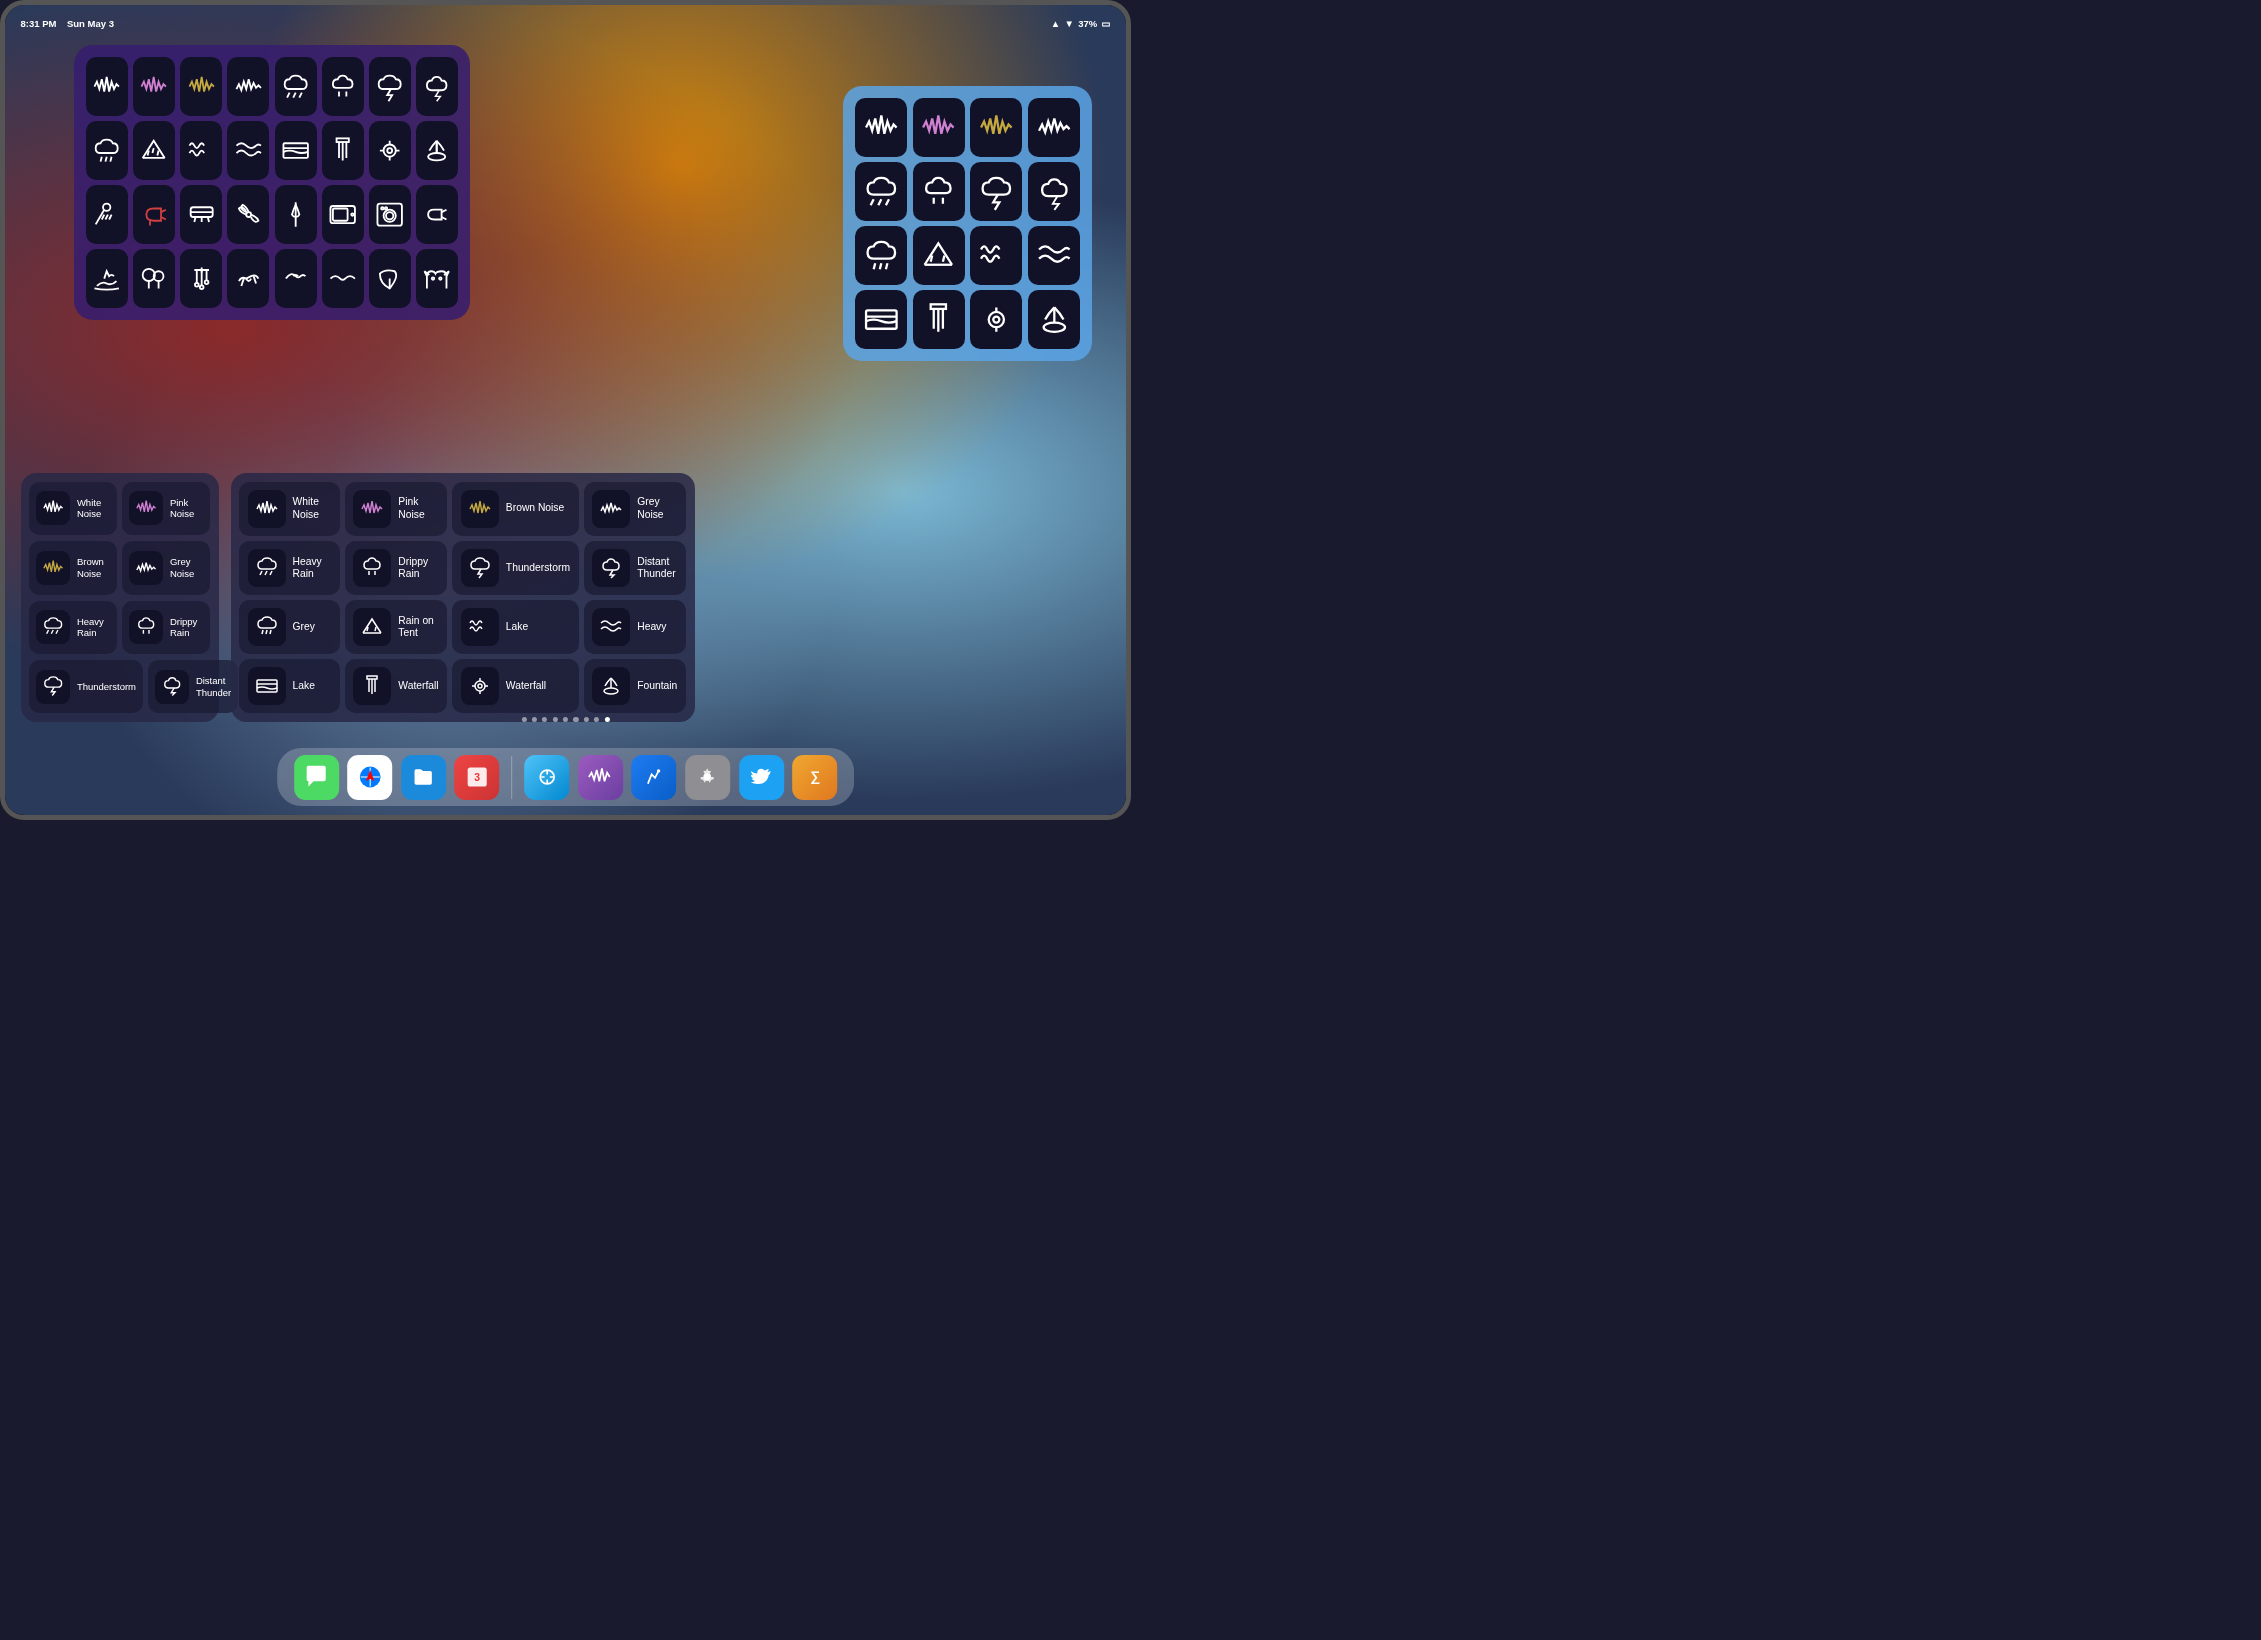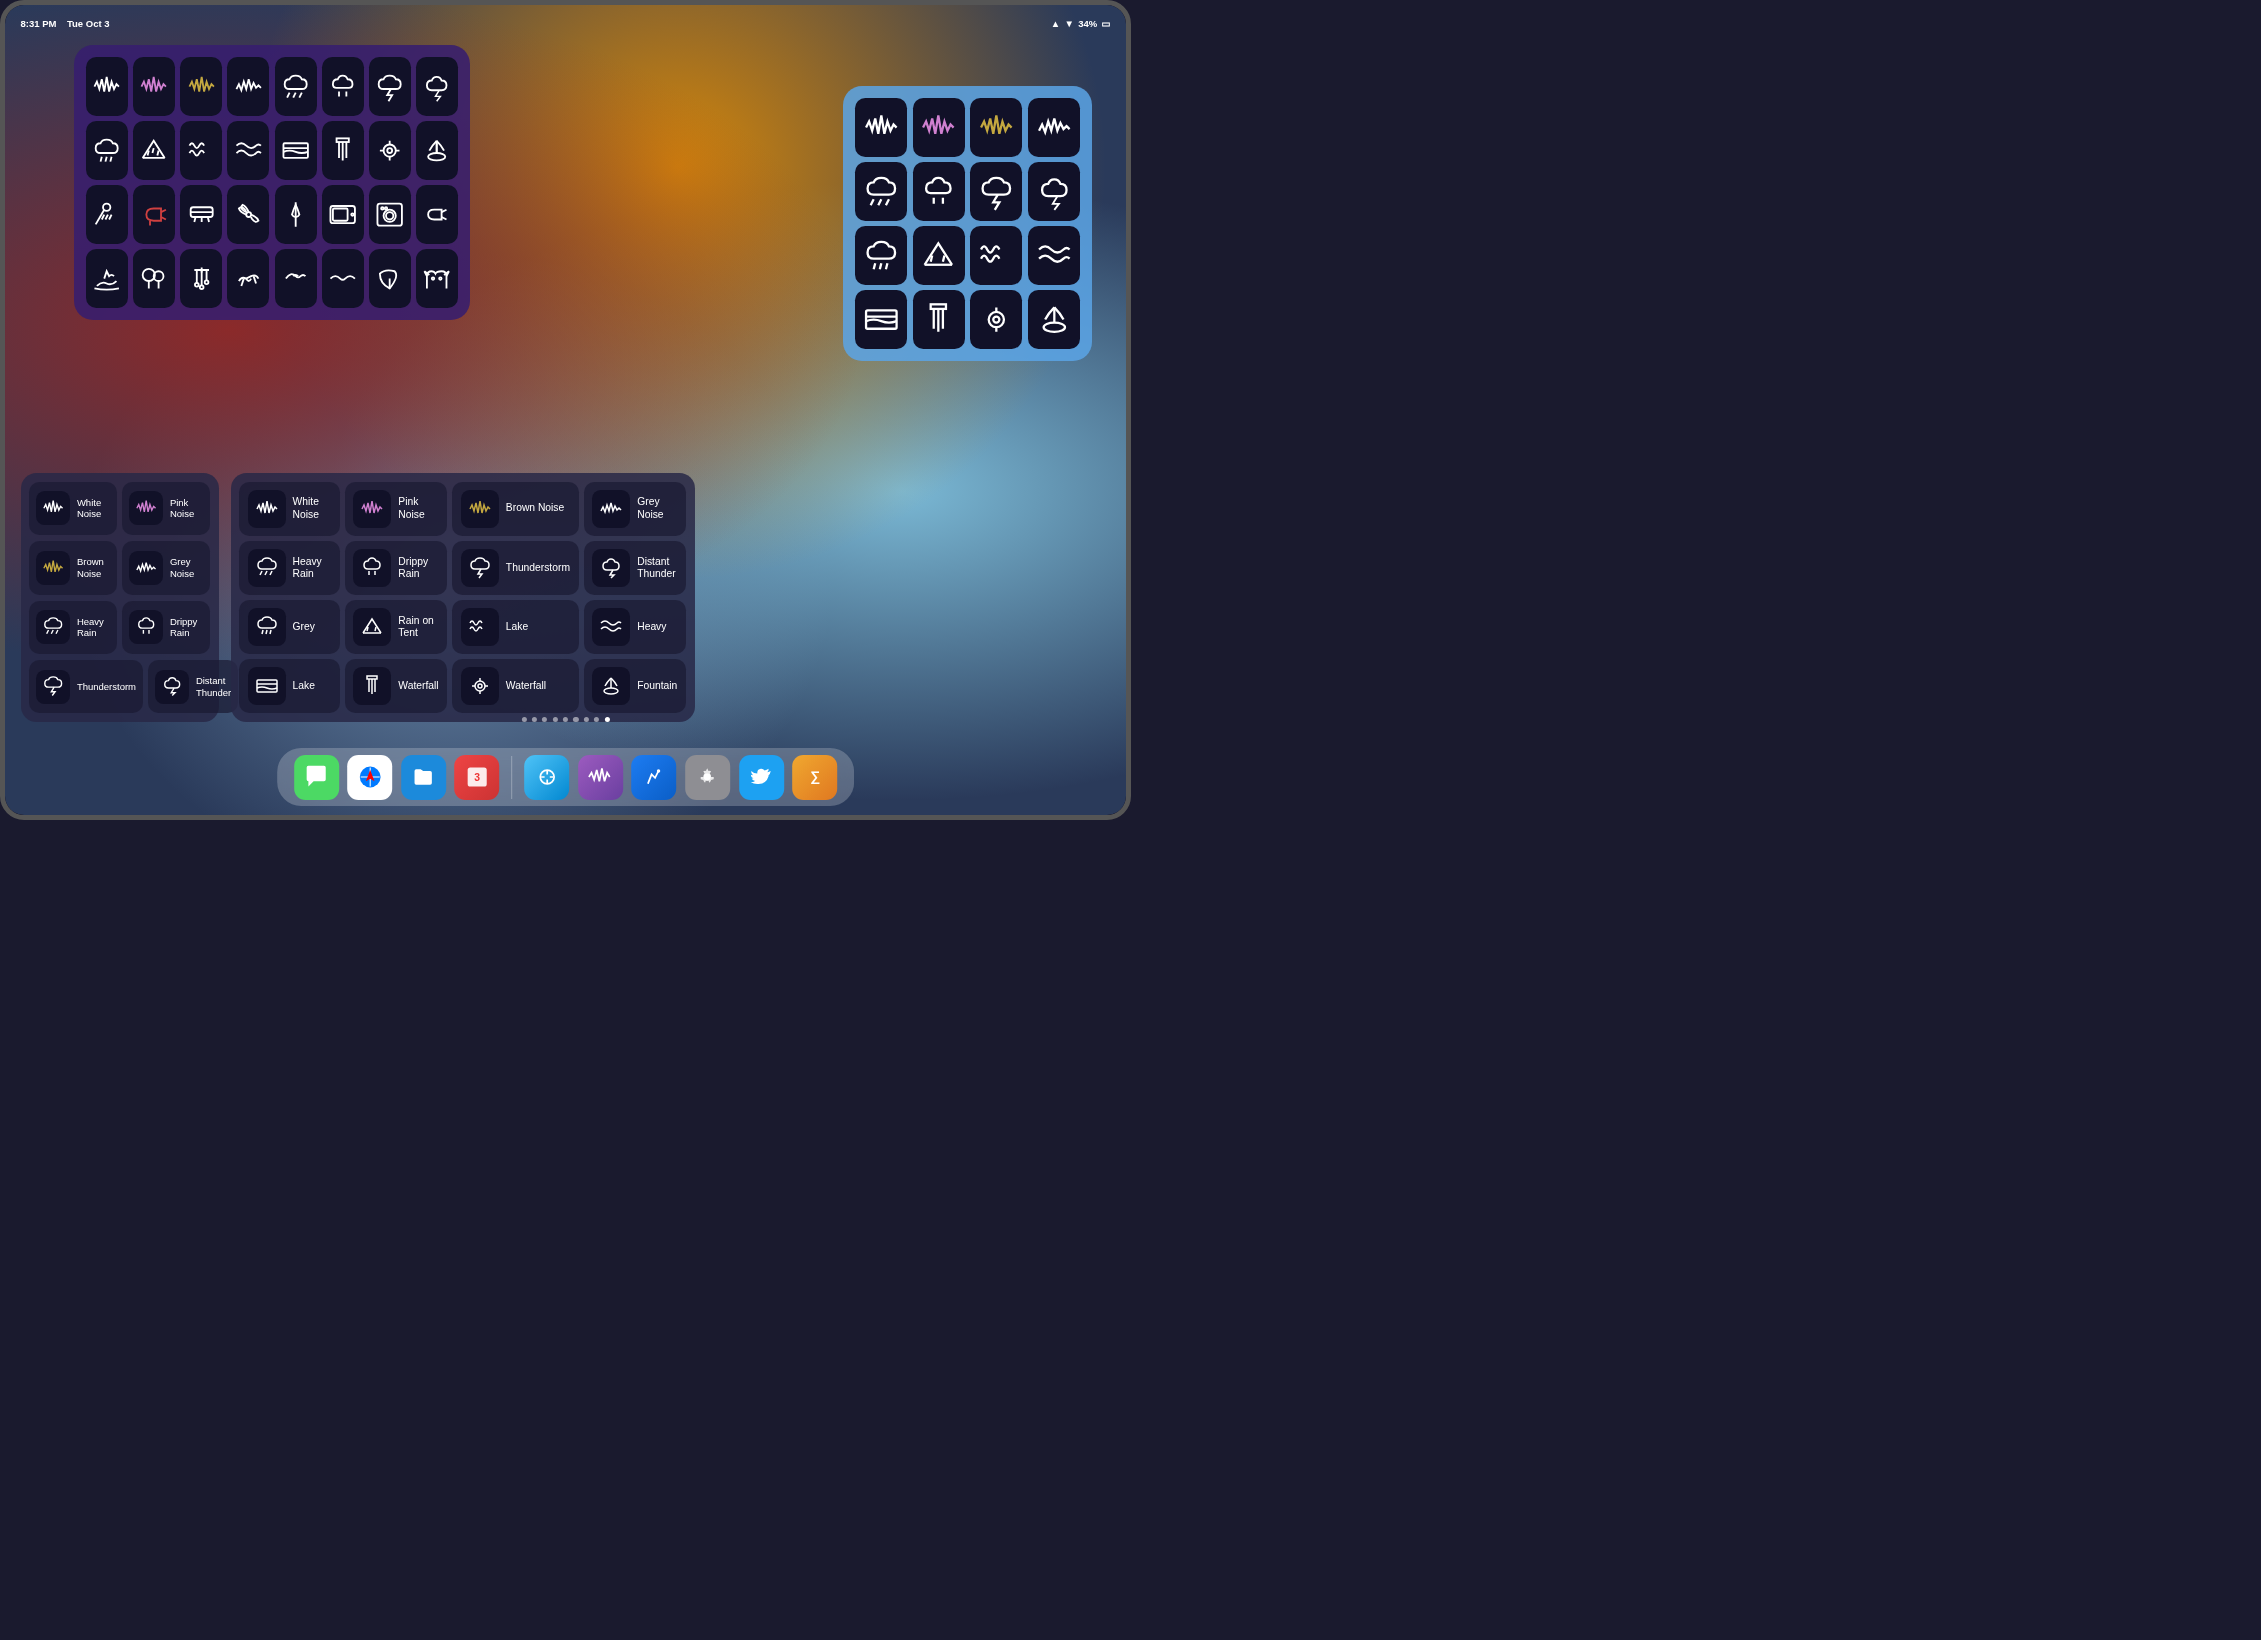--- a/index.html
+++ b/index.html
@@ -275,26 +275,26 @@
   </style>
 </head>
 <body>
 
 <div class="bg"></div>
 
 <div class="status-bar">
   <div class="status-left">
     <span>8:31 PM</span>
     &nbsp;&nbsp;
-    <span>Tue Oct 3</span>
+    <span>Sun May 3</span>
   </div>
   <div class="status-right">
     <span>▲</span>
     <span>▼</span>
-    <span>34%</span>
+    <span>37%</span>
     <span>▭</span>
   </div>
 </div>
 
 <div class="top-area">
   <div class="purple-folder">
 
     <div class="app-icon">
       <svg viewBox="0 0 24 24" class="icon-white">
           <polyline points="2,12 4,8 6,14 8,6 10,16 12,4 14,16 16,8 18,14 20,10 22,12"></polyline>

